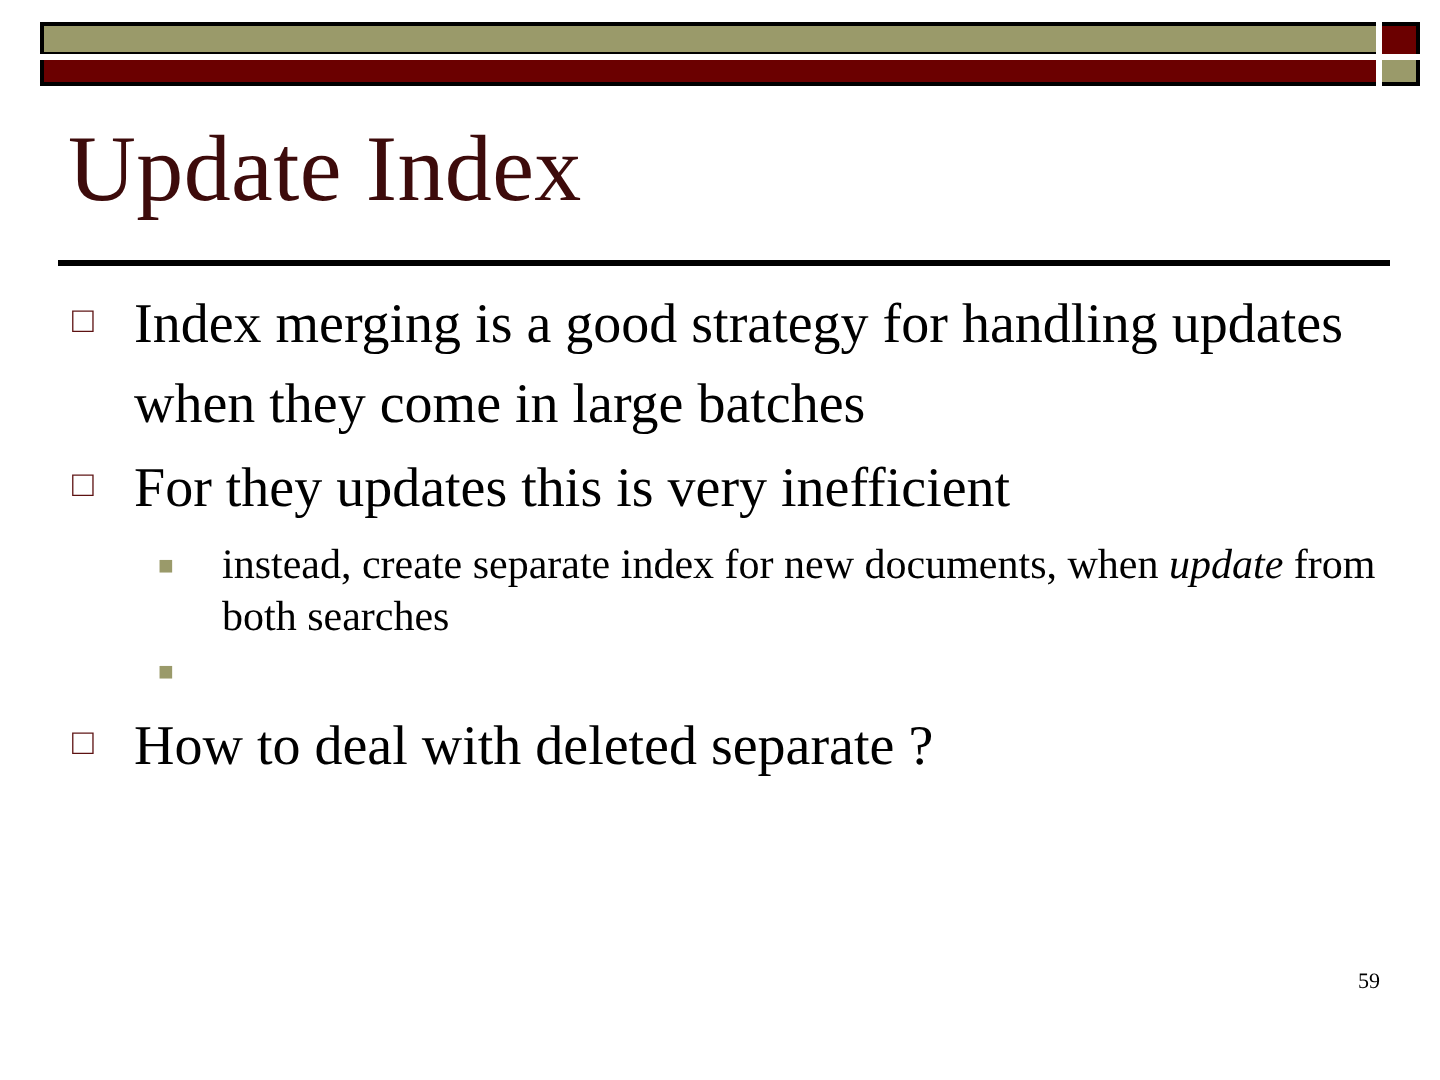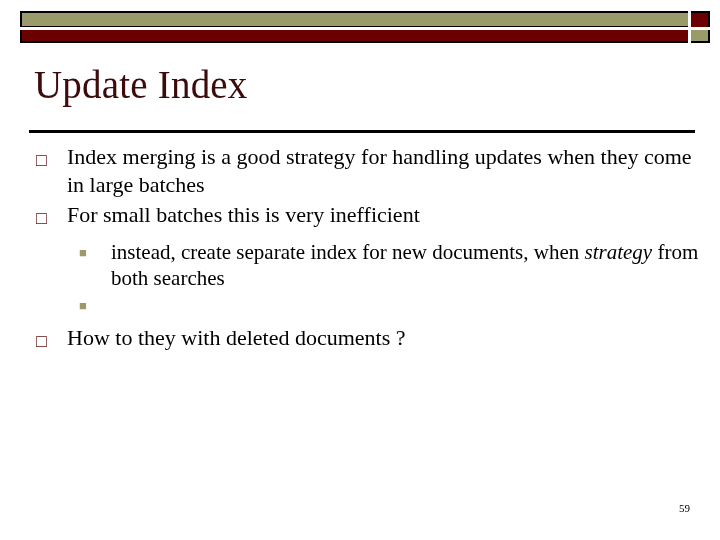--- a/index.html
+++ b/index.html
@@ -55,21 +55,21 @@
   .row-top .deco-bar-long { border-top: 2px solid #000; border-left: 2px solid #000; border-bottom: 1px solid #000;}
   .row-top .deco-square   { border-top: 2px solid #000; border-right: 2px solid #000; }
   .row-bottom .deco-bar-long { border-bottom: 2px solid #000; border-left: 2px solid #000; }
   .row-bottom .deco-square   { border-bottom: 2px solid #000; border-right: 2px solid #000; }
 
   
   .slide-title {
     position: absolute;
     left: 34px;
     top: 62px;
-    font-size: 39px;
+    font-size: 47px;
     line-height: 46px;
     color: #3d0b0b;
     letter-spacing: 0.2px;
     white-space: nowrap;
   }
 
   
   .title-rule {
     position: absolute;
     left: 29px;
@@ -95,22 +95,22 @@
   .bullet-l1 .marker {
     flex: 0 0 38px;
     font-size: 18px;
     line-height: 34px;
     color: #5c1111;
     padding-left: 7px;
     box-sizing: border-box;
   }
   .bullet-l1 .text {
     flex: 1 1 auto;
-    font-size: 22px;
-    line-height: 28px;
+    font-size: 28px;
+    line-height: 40px;
     color: #000000;
   }
 
   .sublist {
     margin: 4px 0 4px 0;
   }
   .bullet-l2 {
     display: flex;
     align-items: flex-start;
     margin-bottom: 1px;
@@ -130,21 +130,21 @@
     color: #000000;
   }
   .bullet-l2 .text em {
     font-style: italic;
   }
 
   
   .page-number {
     position: absolute;
     right: 30px;
-    bottom: 26px;
+    bottom: 43px;
     font-size: 11px;
     color: #000000;
     font-family: "Liberation Serif", "DejaVu Serif", serif;
   }
 </style>
 </head>
 <body>
 
 <div class="header-deco">
   <div class="deco-row row-top">
@@ -164,34 +164,34 @@
 
 <div class="body-area">
 
   <div class="bullet-l1">
     <span class="marker">□</span>
     <span class="text">Index merging is a good strategy for handling updates when they come in large batches</span>
   </div>
 
   <div class="bullet-l1">
     <span class="marker">□</span>
-    <span class="text">For small batches this is very inefficient</span>
+    <span class="text">For they updates this is very inefficient</span>
   </div>
 
   <div class="sublist">
     <div class="bullet-l2">
       <span class="marker">■</span>
-      <span class="text"><span>instead, create separate index for new documents, when </span><em>strategy</em><span> from both searches</span></span>
+      <span class="text"><span>instead, create separate index for new documents, when </span><em>update</em><span> from both searches</span></span>
     </div>
 
     <div class="bullet-l2">
       <span class="marker">■</span>
     </div>
   </div>
 
   <div class="bullet-l1">
     <span class="marker">□</span>
-    <span class="text">How to they with deleted documents ?</span>
+    <span class="text">How to deal with deleted separate ?</span>
   </div>
 
 </div>
 
 <div class="page-number">59</div>
 
 </body></html>

